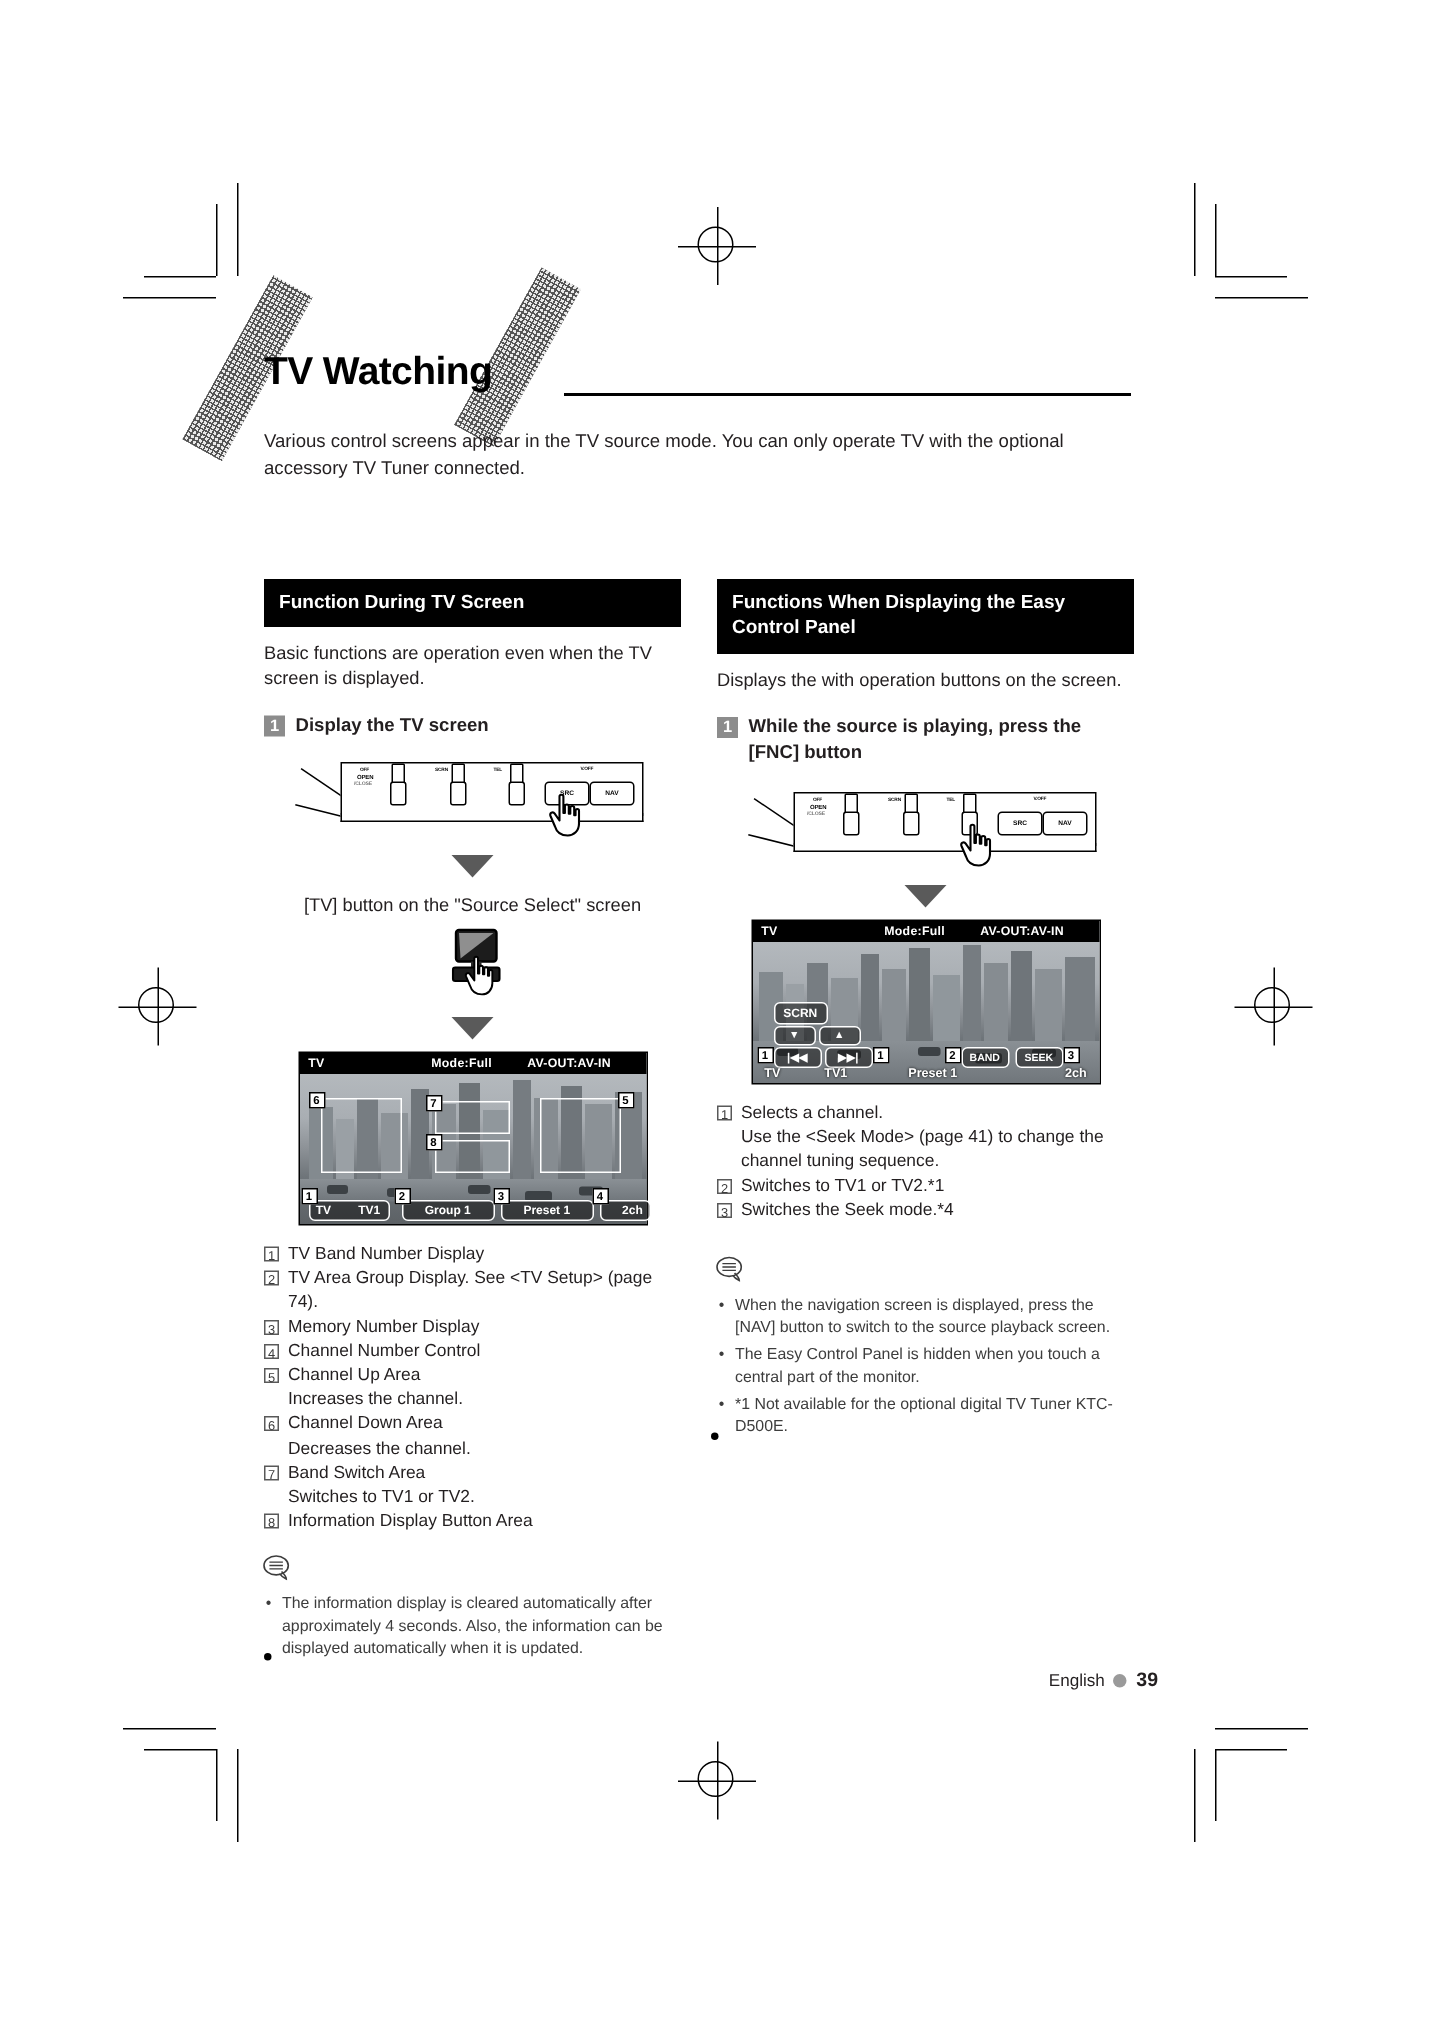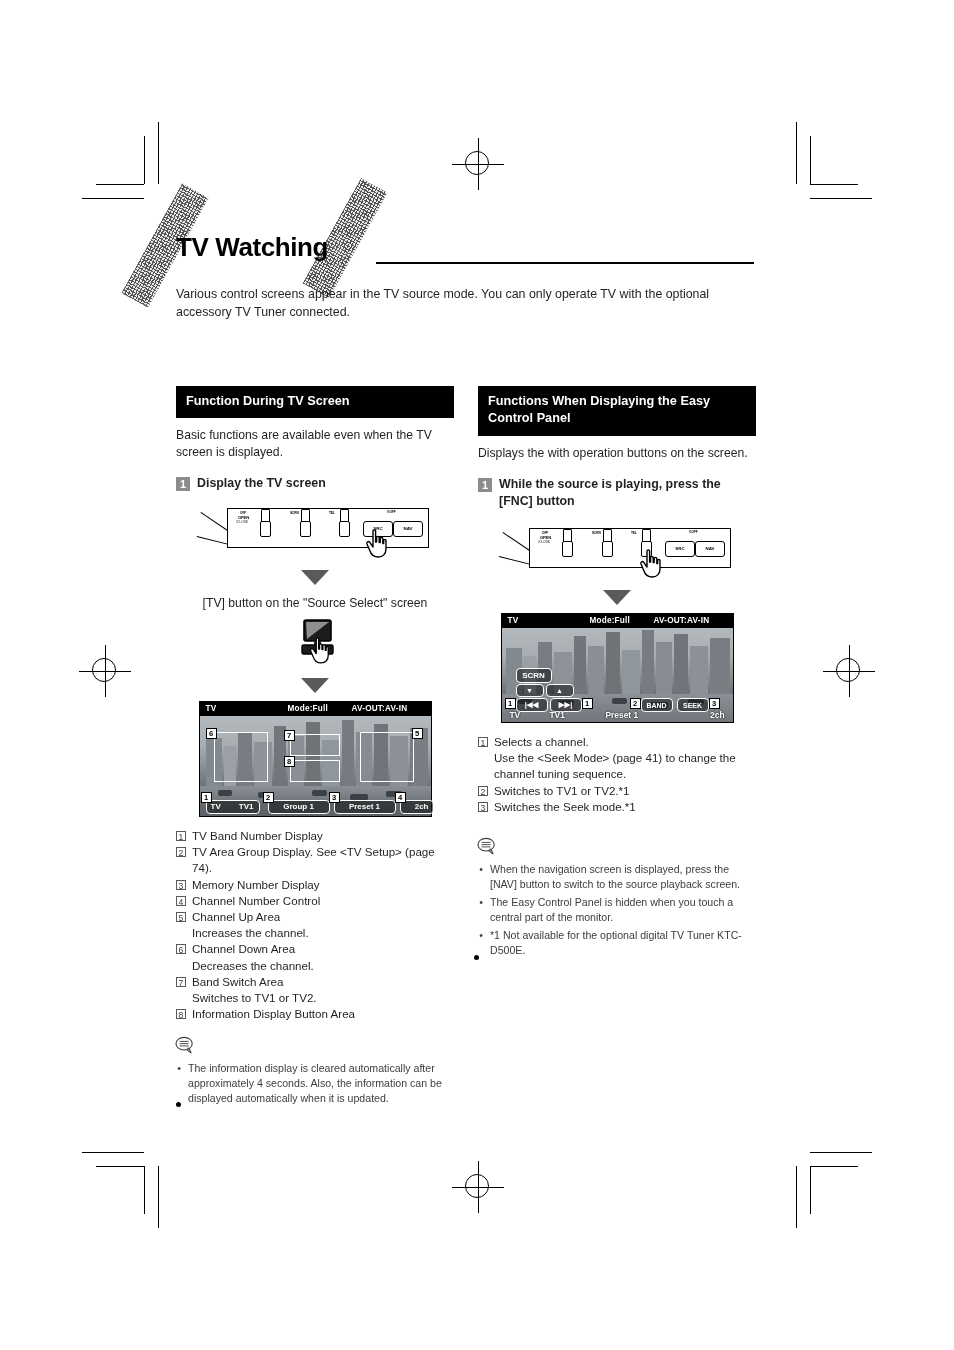--- a/index.html
+++ b/index.html
@@ -153,21 +153,21 @@
   <div class="diag-band band1"></div>
   <div class="diag-band band2"></div>
 
   <h1 class="title">TV Watching</h1>
   <div class="title-rule"></div>
   <div class="intro">Various control screens appear in the TV source mode. You can only operate TV with the optional accessory TV Tuner connected.</div>
 
   <div class="col col-left">
 
     <div class="sec-head">Function During TV Screen</div>
-    <div class="sec-body">Basic functions are available even when the TV screen is displayed.</div>
+    <div class="sec-body">Basic functions are operation even when the TV screen is displayed.</div>
 
     <div class="step">
       <div class="step-num">1</div>
       <div class="step-txt">Display the TV screen</div>
     </div>
 
     <div class="faceplate" style="width:240px;height:58px;margin-top:10px;">
       <div class="fp-slant" style="left:6px;top:10px;width:44px;transform:rotate(34deg);"></div>
       <div class="fp-slant" style="left:2px;top:34px;width:44px;transform:rotate(14deg);"></div>
       <div class="fp-body" style="left:32px;top:6px;width:200px;height:34px;"></div>
@@ -409,21 +409,21 @@
           <div class="nbox">1</div>
           <div>Selects a channel.</div>
         </div>
       <div class="nsub">Use the &lt;Seek Mode&gt; (page 41) to change the channel tuning sequence.</div>
       <div class="nrow">
           <div class="nbox">2</div>
           <div>Switches to TV1 or TV2.*1</div>
         </div>
       <div class="nrow">
           <div class="nbox">3</div>
-          <div>Switches the Seek mode.*1</div>
+          <div>Switches the Seek mode.*4</div>
         </div>
     </div>
 
     <div class="note" style="margin-top:22px;">
       <svg class="note-icon" viewBox="0 0 24 20">
         <ellipse cx="11" cy="8.5" rx="9" ry="7" fill="none" stroke="#3d3d3d" stroke-width="1.2"></ellipse>
         <path d="M15 13 C17 15 18.5 17 18.5 18.5 C16.5 17.5 14.5 16 13.5 14.5" fill="none" stroke="#3d3d3d" stroke-width="1.2"></path>
         <path d="M6 6 H16 M6 8.5 H16 M6 11 H16" stroke="#3d3d3d" stroke-width="1"></path>
       </svg>
       <div class="note-line">
@@ -434,14 +434,17 @@
         <div class="note-bullet">•</div>
         <div class="note-txt">The Easy Control Panel is hidden when you touch a central part of the monitor.</div>
       </div>
       <div class="note-line">
         <div class="note-bullet">•</div>
         <div class="note-txt">*1 Not available for the optional digital TV Tuner KTC-D500E.</div>
       </div>
     </div>
   </div>
 
+  <div class="footer">
+    <span>English</span><span class="dot"></span><span class="pg">39</span>
+  </div>
 
 </div>
 
 </body></html>

